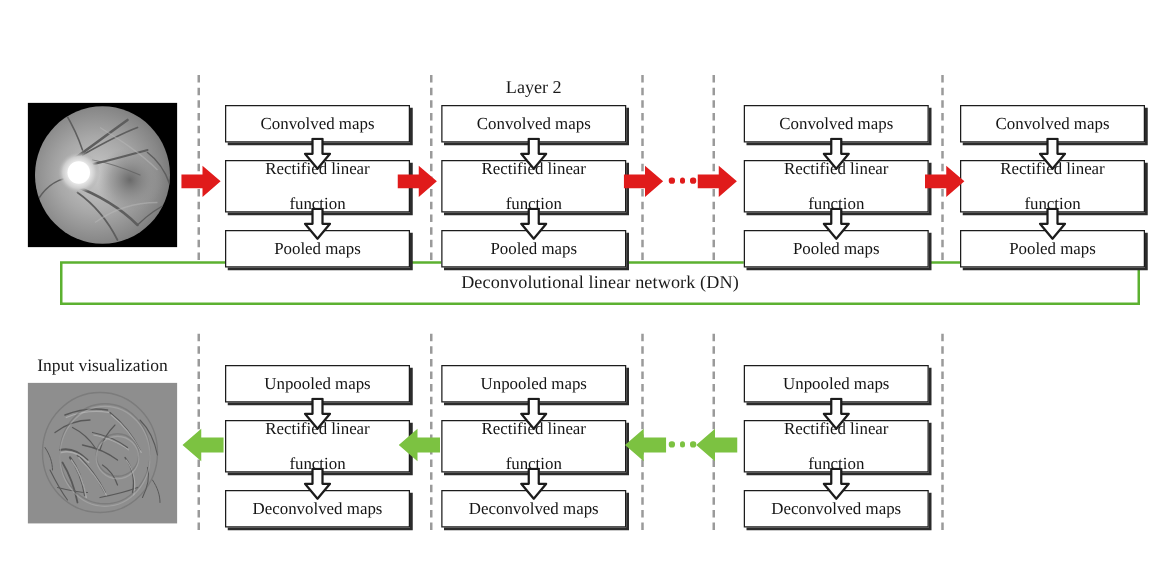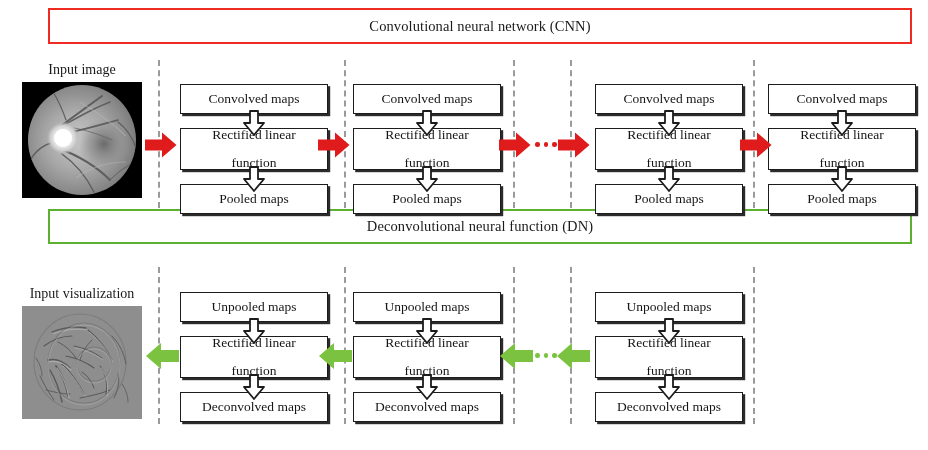--- a/index.html
+++ b/index.html
@@ -85,43 +85,37 @@
     font-size:14px;color:#1a1a1a;white-space:nowrap;text-align:center;
   }
   .imgframe{position:absolute;overflow:hidden;}
   .imgframe svg{display:block;}
 </style>
 </head>
 <body>
 
 <div id="stage">
 
-  <div class="banner cnn">
-    <span>Convolutional neural network (CNN)</span>
-  </div>
 
   <div class="banner dn">
-    <span>Deconvolutional neural function (DN)</span>
+    <span>Deconvolutional linear network (DN)</span>
   </div>
 
   <div class="vdash" style="left:158px;top:60px;height:148px;"></div>
   <div class="vdash" style="left:344px;top:60px;height:148px;"></div>
   <div class="vdash" style="left:513px;top:60px;height:148px;"></div>
   <div class="vdash" style="left:570px;top:60px;height:148px;"></div>
   <div class="vdash" style="left:753px;top:60px;height:148px;"></div>
 
   <div class="vdash" style="left:158px;top:267px;height:157px;"></div>
   <div class="vdash" style="left:344px;top:267px;height:157px;"></div>
   <div class="vdash" style="left:513px;top:267px;height:157px;"></div>
   <div class="vdash" style="left:570px;top:267px;height:157px;"></div>
   <div class="vdash" style="left:753px;top:267px;height:157px;"></div>
 
-  <div class="imgcap" style="left:22px;top:62px;width:120px;">
-    <span>Input image</span>
-  </div>
   <div class="imgframe" style="left:22px;top:82px;width:120px;height:116px;">
     <svg width="120" height="116" viewBox="0 0 120 116">
       <defs>
         <radialGradient id="fundusBg" cx="45%" cy="50%" r="62%">
           <stop offset="0%" stop-color="#c9c9c9"></stop>
           <stop offset="45%" stop-color="#a8a8a8"></stop>
           <stop offset="80%" stop-color="#868686"></stop>
           <stop offset="100%" stop-color="#6d6d6d"></stop>
         </radialGradient>
         <radialGradient id="disc" cx="50%" cy="50%" r="50%">
@@ -158,20 +152,23 @@
         <g stroke="#b9b9b9" fill="none" opacity=".5" stroke-width="1.1">
           <path d="M58 20 C 74 30, 90 40, 104 54"></path>
           <path d="M54 96 C 68 86, 86 80, 104 80"></path>
         </g>
         <circle cx="41" cy="56" r="17" fill="url(#disc)"></circle>
         <circle cx="41" cy="56" r="9" fill="#ffffff"></circle>
       </g>
     </svg>
   </div>
 
+  <div class="coltitle" style="left:353px;top:62px;width:148px;">
+    <span>Layer </span><span>2</span><span></span>
+  </div>
 
   <div class="pbox" style="left:180px;top:84px;width:148px;height:30px;">
     <span>Convolved maps</span>
     </div>
   <div class="pbox" style="left:180px;top:128px;width:148px;height:42px;">
     <span><span>Rectified linear</span><br><span>function</span></span>
     </div>
   <div class="pbox" style="left:180px;top:184px;width:148px;height:30px;">
     <span>Pooled maps</span>
     </div>

